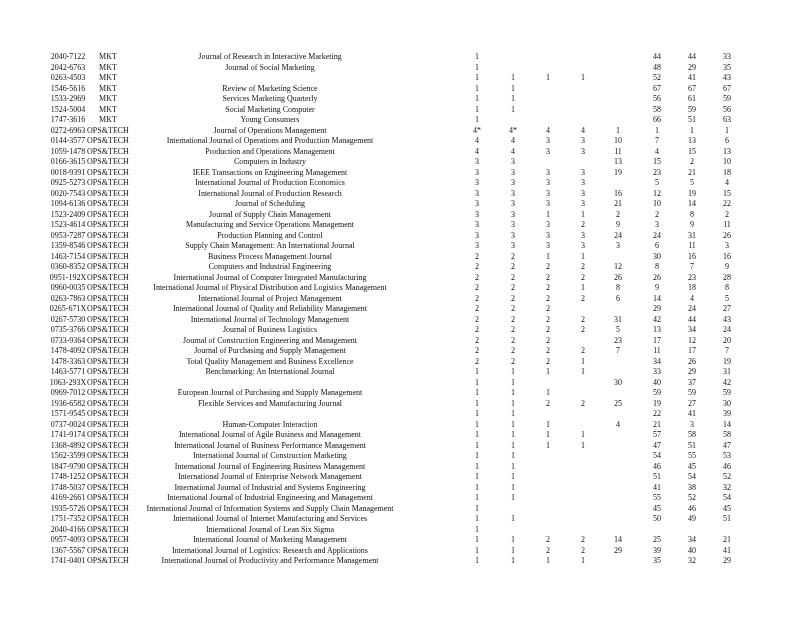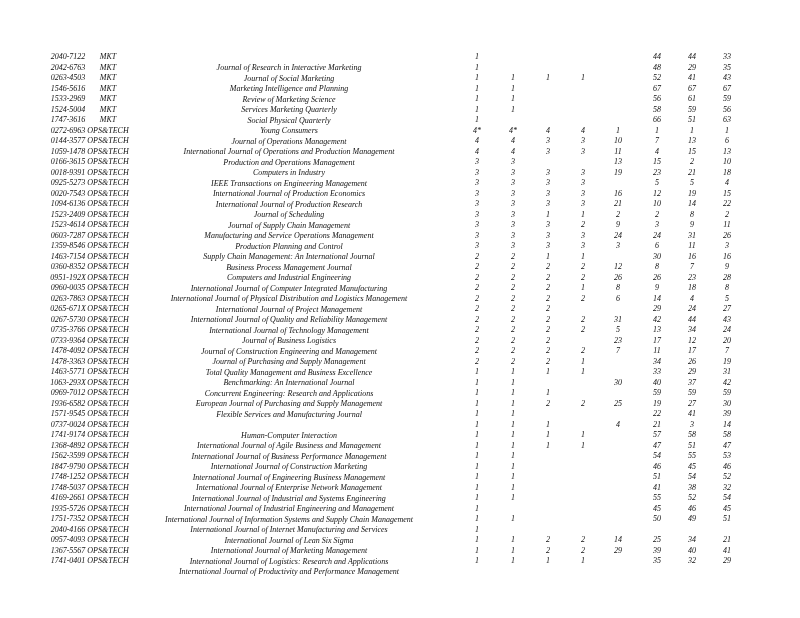--- a/index.html
+++ b/index.html
@@ -19,39 +19,38 @@
     position: relative;
     width: 800px;
     height: 618px;
     background: #ffffff;
   }
   .tbl {
     position: absolute;
     top: 52px;
     left: 0;
     width: 688px;
-    font-style: italic;
   }
   .row {
     position: relative;
     height: 10.5px;
     width: 800px;
   }
   .cell {
     position: absolute;
     top: 0;
     height: 10.5px;
     line-height: 10.5px;
     text-align: center;
     white-space: nowrap;
     overflow: visible;
   }
   .c-issn  { left: 40px;  width: 56px; }
   .c-field { left: 84px;  width: 48px; }
-  .c-title { left: 148px; width: 282px; margin-top: 11px; }
+  .c-title { left: 129px; width: 282px; }
   .c-v0 { left: 462px; width: 30px; }
   .c-v1 { left: 498px; width: 30px; }
   .c-v2 { left: 533px; width: 30px; }
   .c-v3 { left: 568px; width: 30px; }
   .c-v4 { left: 603px; width: 30px; }
   .c-v5 { left: 642px; width: 30px; }
   .c-v6 { left: 677px; width: 30px; }
   .c-v7 { left: 712px; width: 30px; }
 </style>
 </head>
@@ -81,21 +80,20 @@
         <span class="cell c-v2"></span>
         <span class="cell c-v3"></span>
         <span class="cell c-v4"></span>
         <span class="cell c-v5">48</span>
         <span class="cell c-v6">29</span>
         <span class="cell c-v7">35</span>
       </div>
       <div class="row">
         <span class="cell c-issn">0263-4503</span>
         <span class="cell c-field">MKT</span>
-        <span class="cell c-title">Marketing Intelligence and Planning</span>
         <span class="cell c-v0">1</span>
         <span class="cell c-v1">1</span>
         <span class="cell c-v2">1</span>
         <span class="cell c-v3">1</span>
         <span class="cell c-v4"></span>
         <span class="cell c-v5">52</span>
         <span class="cell c-v6">41</span>
         <span class="cell c-v7">43</span>
       </div>
       <div class="row">
@@ -120,21 +118,21 @@
         <span class="cell c-v2"></span>
         <span class="cell c-v3"></span>
         <span class="cell c-v4"></span>
         <span class="cell c-v5">56</span>
         <span class="cell c-v6">61</span>
         <span class="cell c-v7">59</span>
       </div>
       <div class="row">
         <span class="cell c-issn">1524-5004</span>
         <span class="cell c-field">MKT</span>
-        <span class="cell c-title">Social Physical Quarterly</span>
+        <span class="cell c-title">Social Marketing Computer</span>
         <span class="cell c-v0">1</span>
         <span class="cell c-v1">1</span>
         <span class="cell c-v2"></span>
         <span class="cell c-v3"></span>
         <span class="cell c-v4"></span>
         <span class="cell c-v5">58</span>
         <span class="cell c-v6">59</span>
         <span class="cell c-v7">56</span>
       </div>
       <div class="row">
@@ -274,21 +272,21 @@
         <span class="cell c-v0">3</span>
         <span class="cell c-v1">3</span>
         <span class="cell c-v2">3</span>
         <span class="cell c-v3">2</span>
         <span class="cell c-v4">9</span>
         <span class="cell c-v5">3</span>
         <span class="cell c-v6">9</span>
         <span class="cell c-v7">11</span>
       </div>
       <div class="row">
-        <span class="cell c-issn">0603-7287</span>
+        <span class="cell c-issn">0953-7287</span>
         <span class="cell c-field">OPS&amp;TECH</span>
         <span class="cell c-title">Production Planning and Control</span>
         <span class="cell c-v0">3</span>
         <span class="cell c-v1">3</span>
         <span class="cell c-v2">3</span>
         <span class="cell c-v3">3</span>
         <span class="cell c-v4">24</span>
         <span class="cell c-v5">24</span>
         <span class="cell c-v6">31</span>
         <span class="cell c-v7">26</span>
@@ -458,21 +456,20 @@
         <span class="cell c-v2">1</span>
         <span class="cell c-v3">1</span>
         <span class="cell c-v4"></span>
         <span class="cell c-v5">33</span>
         <span class="cell c-v6">29</span>
         <span class="cell c-v7">31</span>
       </div>
       <div class="row">
         <span class="cell c-issn">1063-293X</span>
         <span class="cell c-field">OPS&amp;TECH</span>
-        <span class="cell c-title">Concurrent Engineering: Research and Applications</span>
         <span class="cell c-v0">1</span>
         <span class="cell c-v1">1</span>
         <span class="cell c-v2"></span>
         <span class="cell c-v3"></span>
         <span class="cell c-v4">30</span>
         <span class="cell c-v5">40</span>
         <span class="cell c-v6">37</span>
         <span class="cell c-v7">42</span>
       </div>
       <div class="row">

